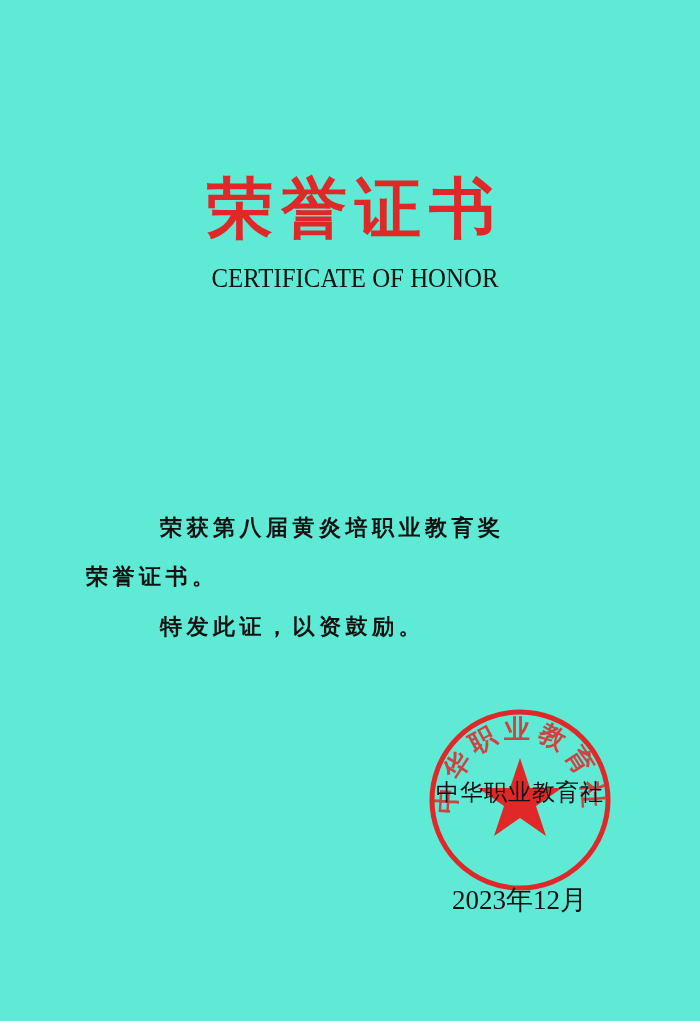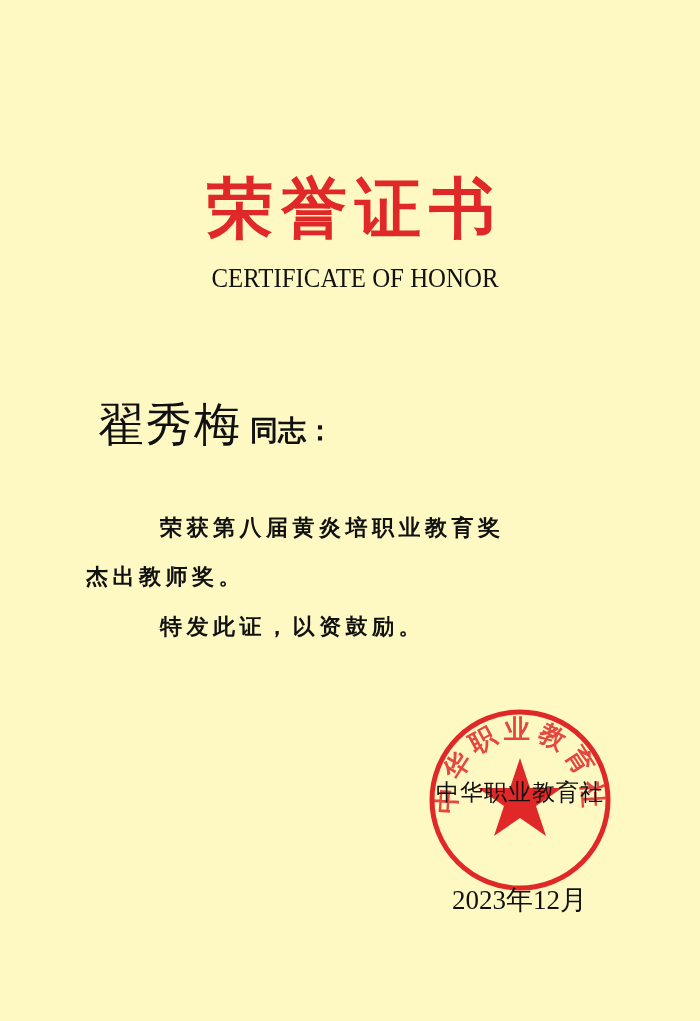--- a/index.html
+++ b/index.html
@@ -1,17 +1,17 @@
 <!DOCTYPE html>
 <html><head>
   <meta charset="utf-8">
   <style>
     html, body { margin: 0; padding: 0; background: #ffffff; }
     body { width: 700px; height: 1021px; position: relative; overflow: hidden; }
-    .page { position: absolute; inset: 0; background: #fef9c3; }
+    .page { position: absolute; inset: 0; background: #5eead4; }
     .title {
       position: absolute; left: 200px; top: 170px; width: 310px;
       font-family: "DejaVu Serif", serif; font-weight: bold;
       font-size: 66px; line-height: 76px; letter-spacing: 8px;
       color: #e02828; text-align: center; white-space: nowrap;
     }
     .subtitle {
       position: absolute; left: 190px; top: 262px; width: 330px;
       font-family: "Liberation Serif", serif;
       font-size: 27px; line-height: 32px; color: #111;
@@ -49,26 +49,23 @@
     }
   </style>
 </head>
 <body>
 
 <div class="page">
 
   <div class="title">荣誉证书</div>
   <div class="subtitle">CERTIFICATE OF HONOR</div>
 
-  <div class="recipient">
-    <span class="name">翟秀梅</span><span class="suffix">同志：</span>
-  </div>
 
   <div class="body-line l1">荣获第八届黄炎培职业教育奖</div>
-  <div class="body-line l2">杰出教师奖。</div>
+  <div class="body-line l2">荣誉证书。</div>
   <div class="body-line l3">特发此证，以资鼓励。</div>
 
   <svg class="seal" viewBox="0 0 184 184">
     <defs>
       <path id="sealArc" d="M 30 110 A 64 64 0 1 1 154 110"></path>
     </defs>
     <circle cx="92" cy="92" r="88" fill="none" stroke="#e02828" stroke-width="5"></circle>
     <text font-family="DejaVu Serif, serif" font-size="26" font-weight="bold" fill="#e02828" opacity="0.85">
       <textPath href="#sealArc" startOffset="50%" text-anchor="middle" letter-spacing="6">中华职业教育社</textPath>
     </text>

